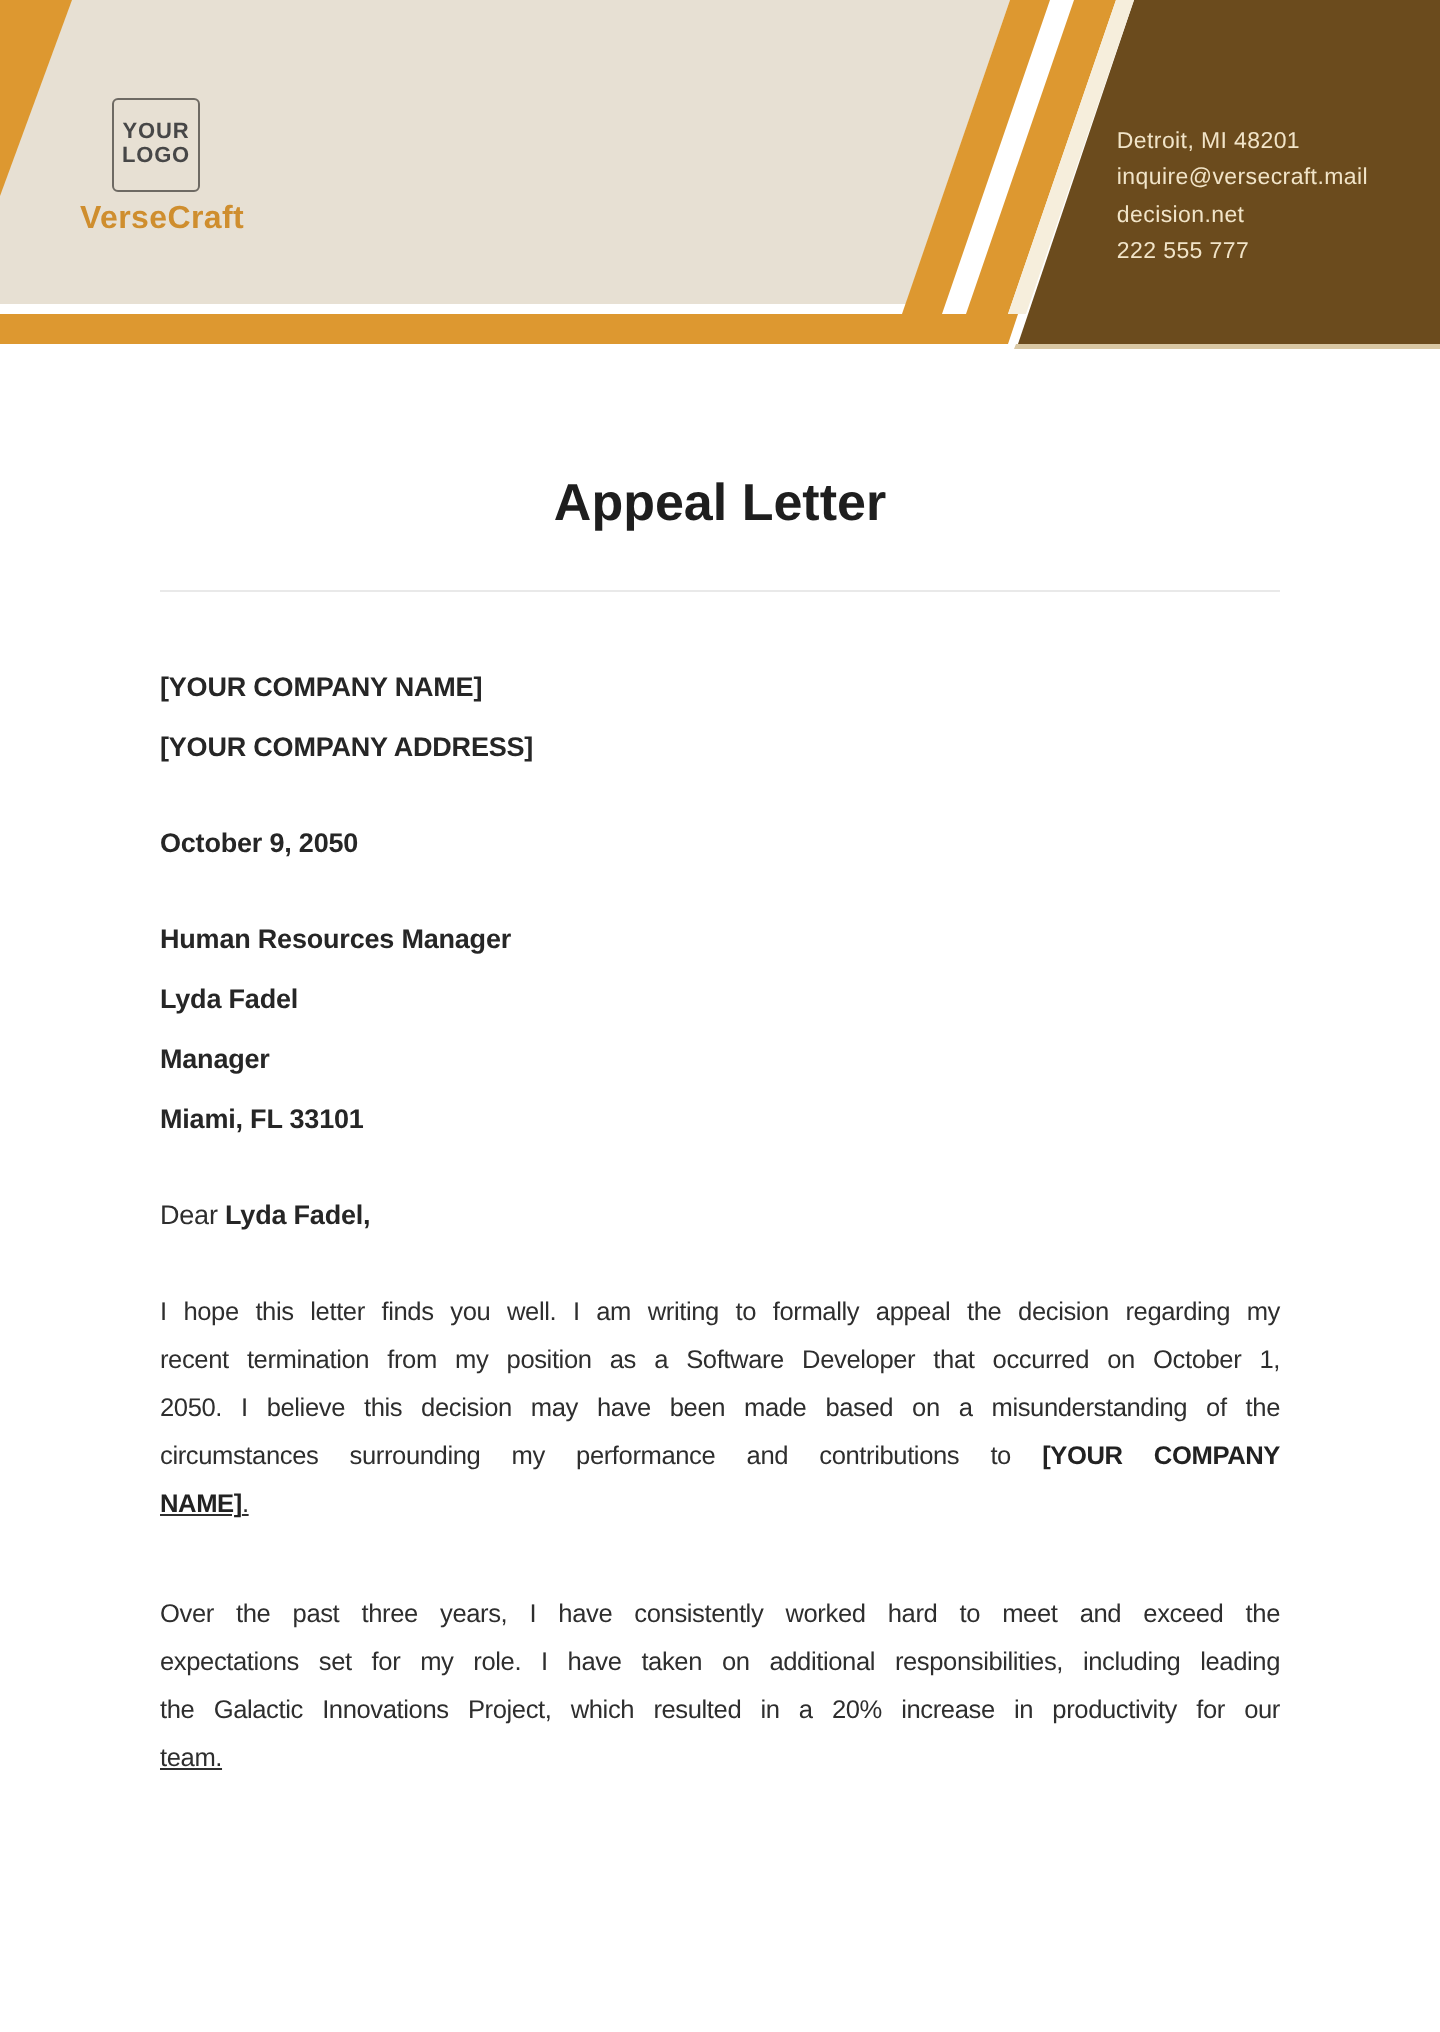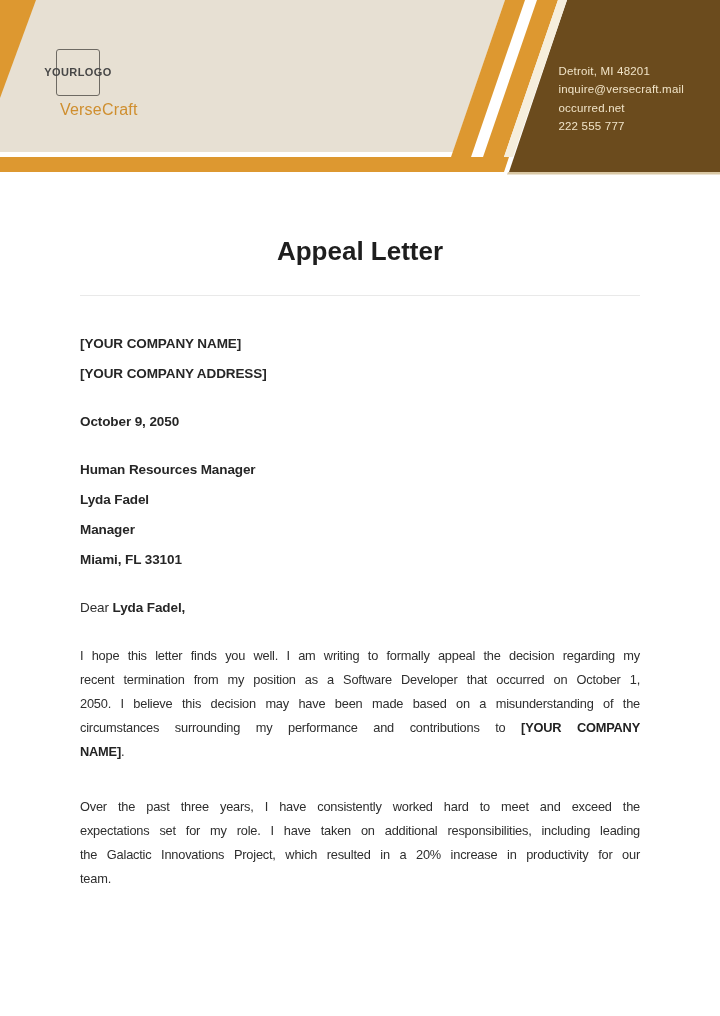--- a/index.html
+++ b/index.html
@@ -20,25 +20,25 @@
   .header svg{position:absolute;top:0;left:0;display:block;}
   .fill-beige{fill:var(--beige);}
   .fill-orange{fill:var(--orange);}
   .fill-brown{fill:var(--brown);}
   .fill-cream{fill:var(--cream);}
   .fill-tan{fill:var(--tan-edge);}
 
   .logo-box{
     position:absolute;left:56px;top:49px;width:44px;height:47px;
     border:1.5px solid var(--logo-border);border-radius:3px;box-sizing:border-box;
-    display:flex;align-items:center;justify-content:center;
+    display:flex;flex-direction:column;align-items:center;justify-content:center;
     color:var(--logo-text);font-size:11px;font-weight:700;letter-spacing:.4px;line-height:11.5px;
   }
   .brand{
-    position:absolute;left:60px;top:101px;font-size:16px;font-weight:400;
+    position:absolute;left:40px;top:101px;font-size:16px;font-weight:700;
     color:var(--brand-text);letter-spacing:.2px;text-align:right;
   }
   .contact{
     position:absolute;right:36px;top:62px;
     font-size:11.5px;line-height:18.3px;color:var(--contact-text);letter-spacing:.2px;
   }
 
   
   .content{position:absolute;top:175px;left:0;width:720px;}
   .title{
@@ -52,21 +52,21 @@
     margin:0 0 6px;font-size:13.5px;line-height:24px;font-weight:700;
     color:#262626;letter-spacing:-0.1px;
   }
   .block p .reg{font-weight:400;color:#2e2e2e;}
   .paras{margin-top:20px;}
   .para{margin:0 0 31px;}
   .para-line{
     font-size:12.8px;line-height:24px;color:var(--body-text);letter-spacing:-0.2px;
     text-align:justify;text-align-last:justify;
   }
-  .para-line.last{text-align:center;text-align-last:left;}
+  .para-line.last{text-align:center;text-align-last:left;text-decoration:underline;}
   .para-line b{font-weight:700;color:#222;}
 </style>
 </head>
 <body>
 
 <div class="page">
 
   <div class="header">
     <svg width="720" height="175" viewBox="0 0 720 175">
       <rect x="0" y="0" width="720" height="175" fill="#ffffff"></rect>
@@ -83,21 +83,21 @@
     <div class="logo-box">
       <span>YOUR</span>
       <span>LOGO</span>
     </div>
 
     <div class="brand">VerseCraft</div>
 
     <div class="contact">
       <div>Detroit, MI 48201</div>
       <div>inquire@versecraft.mail</div>
-      <div>occurred.net</div>
+      <div>decision.net</div>
       <div>222 555 777</div>
     </div>
   </div>
 
   <div class="content">
     <h1 class="title">Appeal Letter</h1>
     <div class="divider"></div>
 
     <div class="letter">
 

